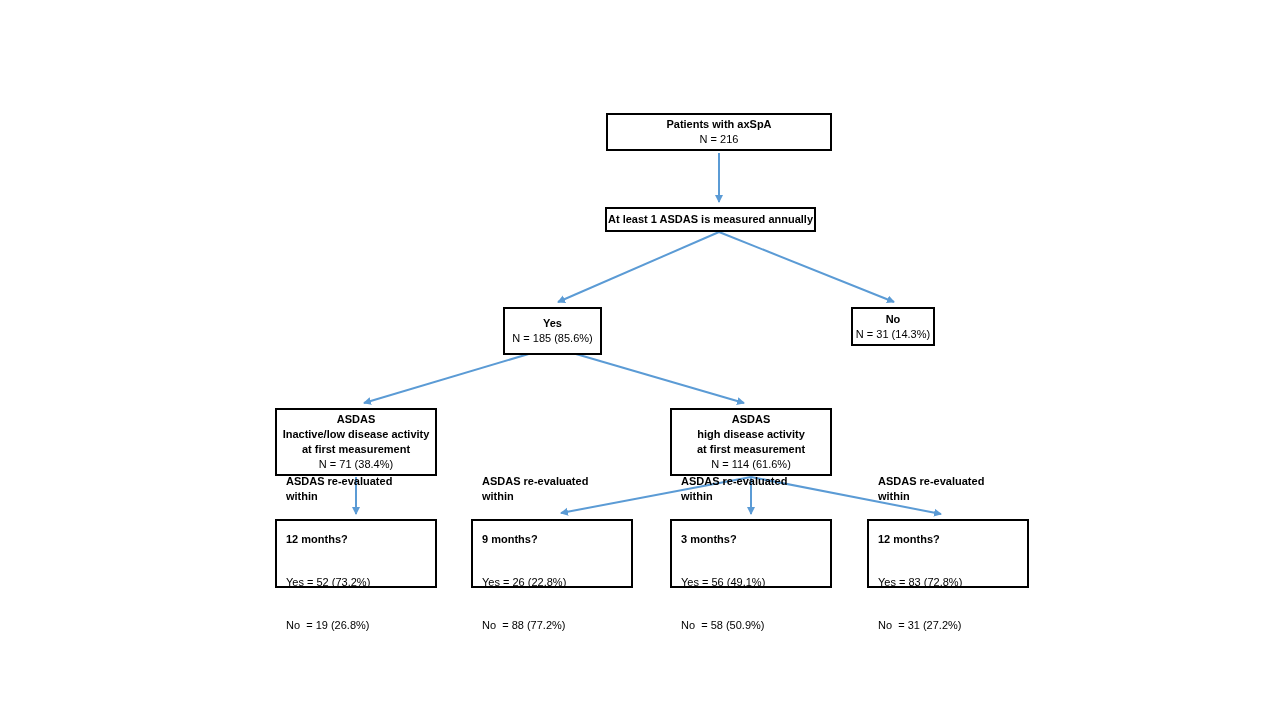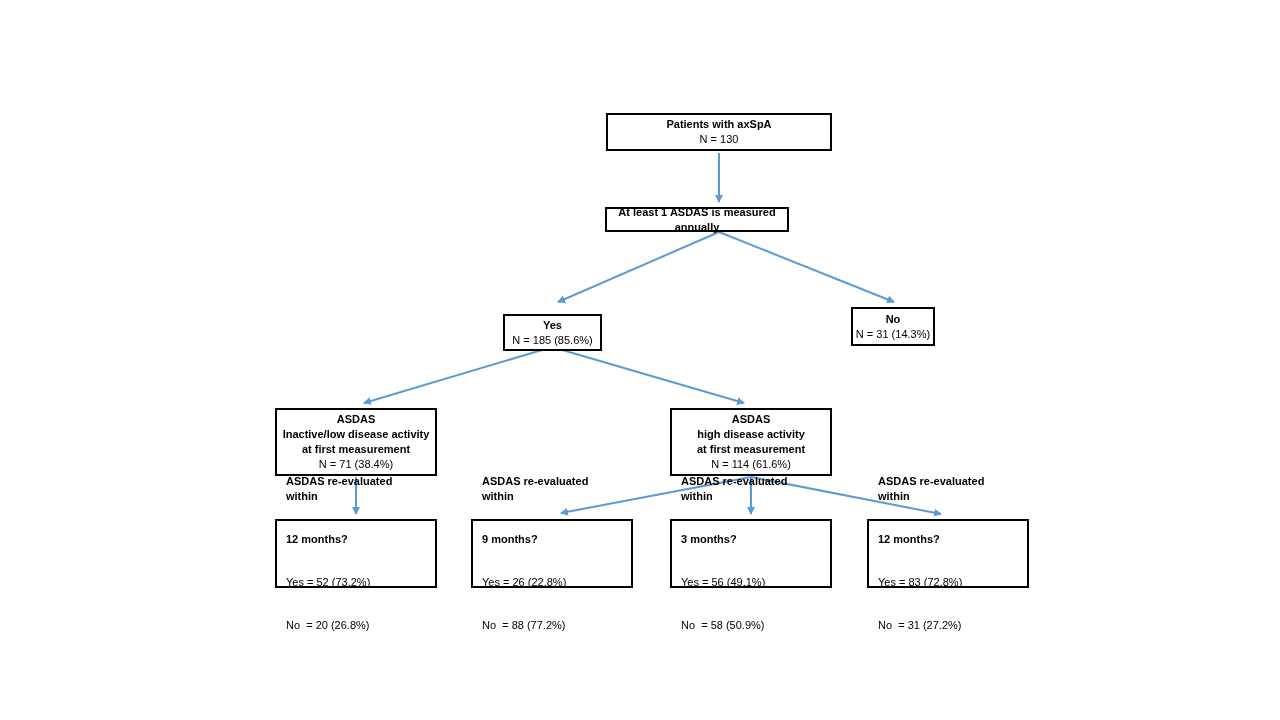--- a/index.html
+++ b/index.html
@@ -47,22 +47,22 @@
   .bold { font-weight: bold; }
   .node.left-align {
     align-items: flex-start;
     text-align: left;
     padding: 4px 9px;
     line-height: 15px;
     gap: 28px;
   }
   
   .n-patients { left: 606px; top: 113px; width: 226px; height: 38px; }
-  .n-annual   { left: 605px; top: 207px; width: 184px; height: 25px; }
-  .n-yes      { left: 503px; top: 314px; width: 99px;  height: 37px; }
+  .n-annual   { left: 605px; top: 207px; width: 211px; height: 25px; }
+  .n-yes      { left: 503px; top: 307px; width: 99px;  height: 48px; }
   .n-no       { left: 851px; top: 307px; width: 84px; height: 39px; }
   .n-inactive { left: 275px; top: 408px; width: 162px; height: 68px; }
   .n-high     { left: 670px; top: 408px; width: 162px; height: 68px; }
   .n-re12a    { left: 275px; top: 519px; width: 162px; height: 69px; }
   .n-re3      { left: 471px; top: 519px; width: 162px; height: 69px; }
   .n-re6      { left: 670px; top: 519px; width: 162px; height: 69px; }
   .n-re12b    { left: 867px; top: 519px; width: 162px; height: 69px; }
 </style>
 </head>
 <body>
@@ -81,21 +81,21 @@
     <line x1="552" y1="347" x2="364" y2="403" marker-end="url(#arrowhead)"></line>
     <line x1="552" y1="347" x2="744" y2="403" marker-end="url(#arrowhead)"></line>
     <line x1="356" y1="477" x2="356" y2="514" marker-end="url(#arrowhead)"></line>
     <line x1="751" y1="477" x2="561" y2="513" marker-end="url(#arrowhead)"></line>
     <line x1="751" y1="477" x2="751" y2="514" marker-end="url(#arrowhead)"></line>
     <line x1="751" y1="477" x2="941" y2="514" marker-end="url(#arrowhead)"></line>
   </svg>
 
   <div class="node n-patients">
     <span class="line bold">Patients with axSpA</span>
-    <span class="line">N = 130</span>
+    <span class="line">N = 216</span>
   </div>
 
   <div class="node n-annual">
     <span class="line bold">At least 1 ASDAS is measured annually</span>
   </div>
 
   <div class="node n-yes">
     <span class="line bold">Yes</span>
     <span class="line">N = 185 (85.6%)</span>
   </div>
@@ -116,21 +116,21 @@
     <span class="line bold">ASDAS</span>
     <span class="line bold">high disease activity</span>
     <span class="line bold">at first measurement</span>
     <span class="line">N = 114 (61.6%)</span>
   </div>
 
   <div class="node n-re12a left-align">
     <span class="line bold">ASDAS re-evaluated within</span>
     <span class="line bold">12 months?</span>
     <span class="line">Yes = 52 (73.2%)</span>
-    <span class="line">No  = 20 (26.8%)</span>
+    <span class="line">No  = 19 (26.8%)</span>
   </div>
 
   <div class="node n-re3 left-align">
     <span class="line bold">ASDAS re-evaluated within</span>
     <span class="line bold">9 months?</span>
     <span class="line">Yes = 26 (22.8%)</span>
     <span class="line">No  = 88 (77.2%)</span>
   </div>
 
   <div class="node n-re6 left-align">

